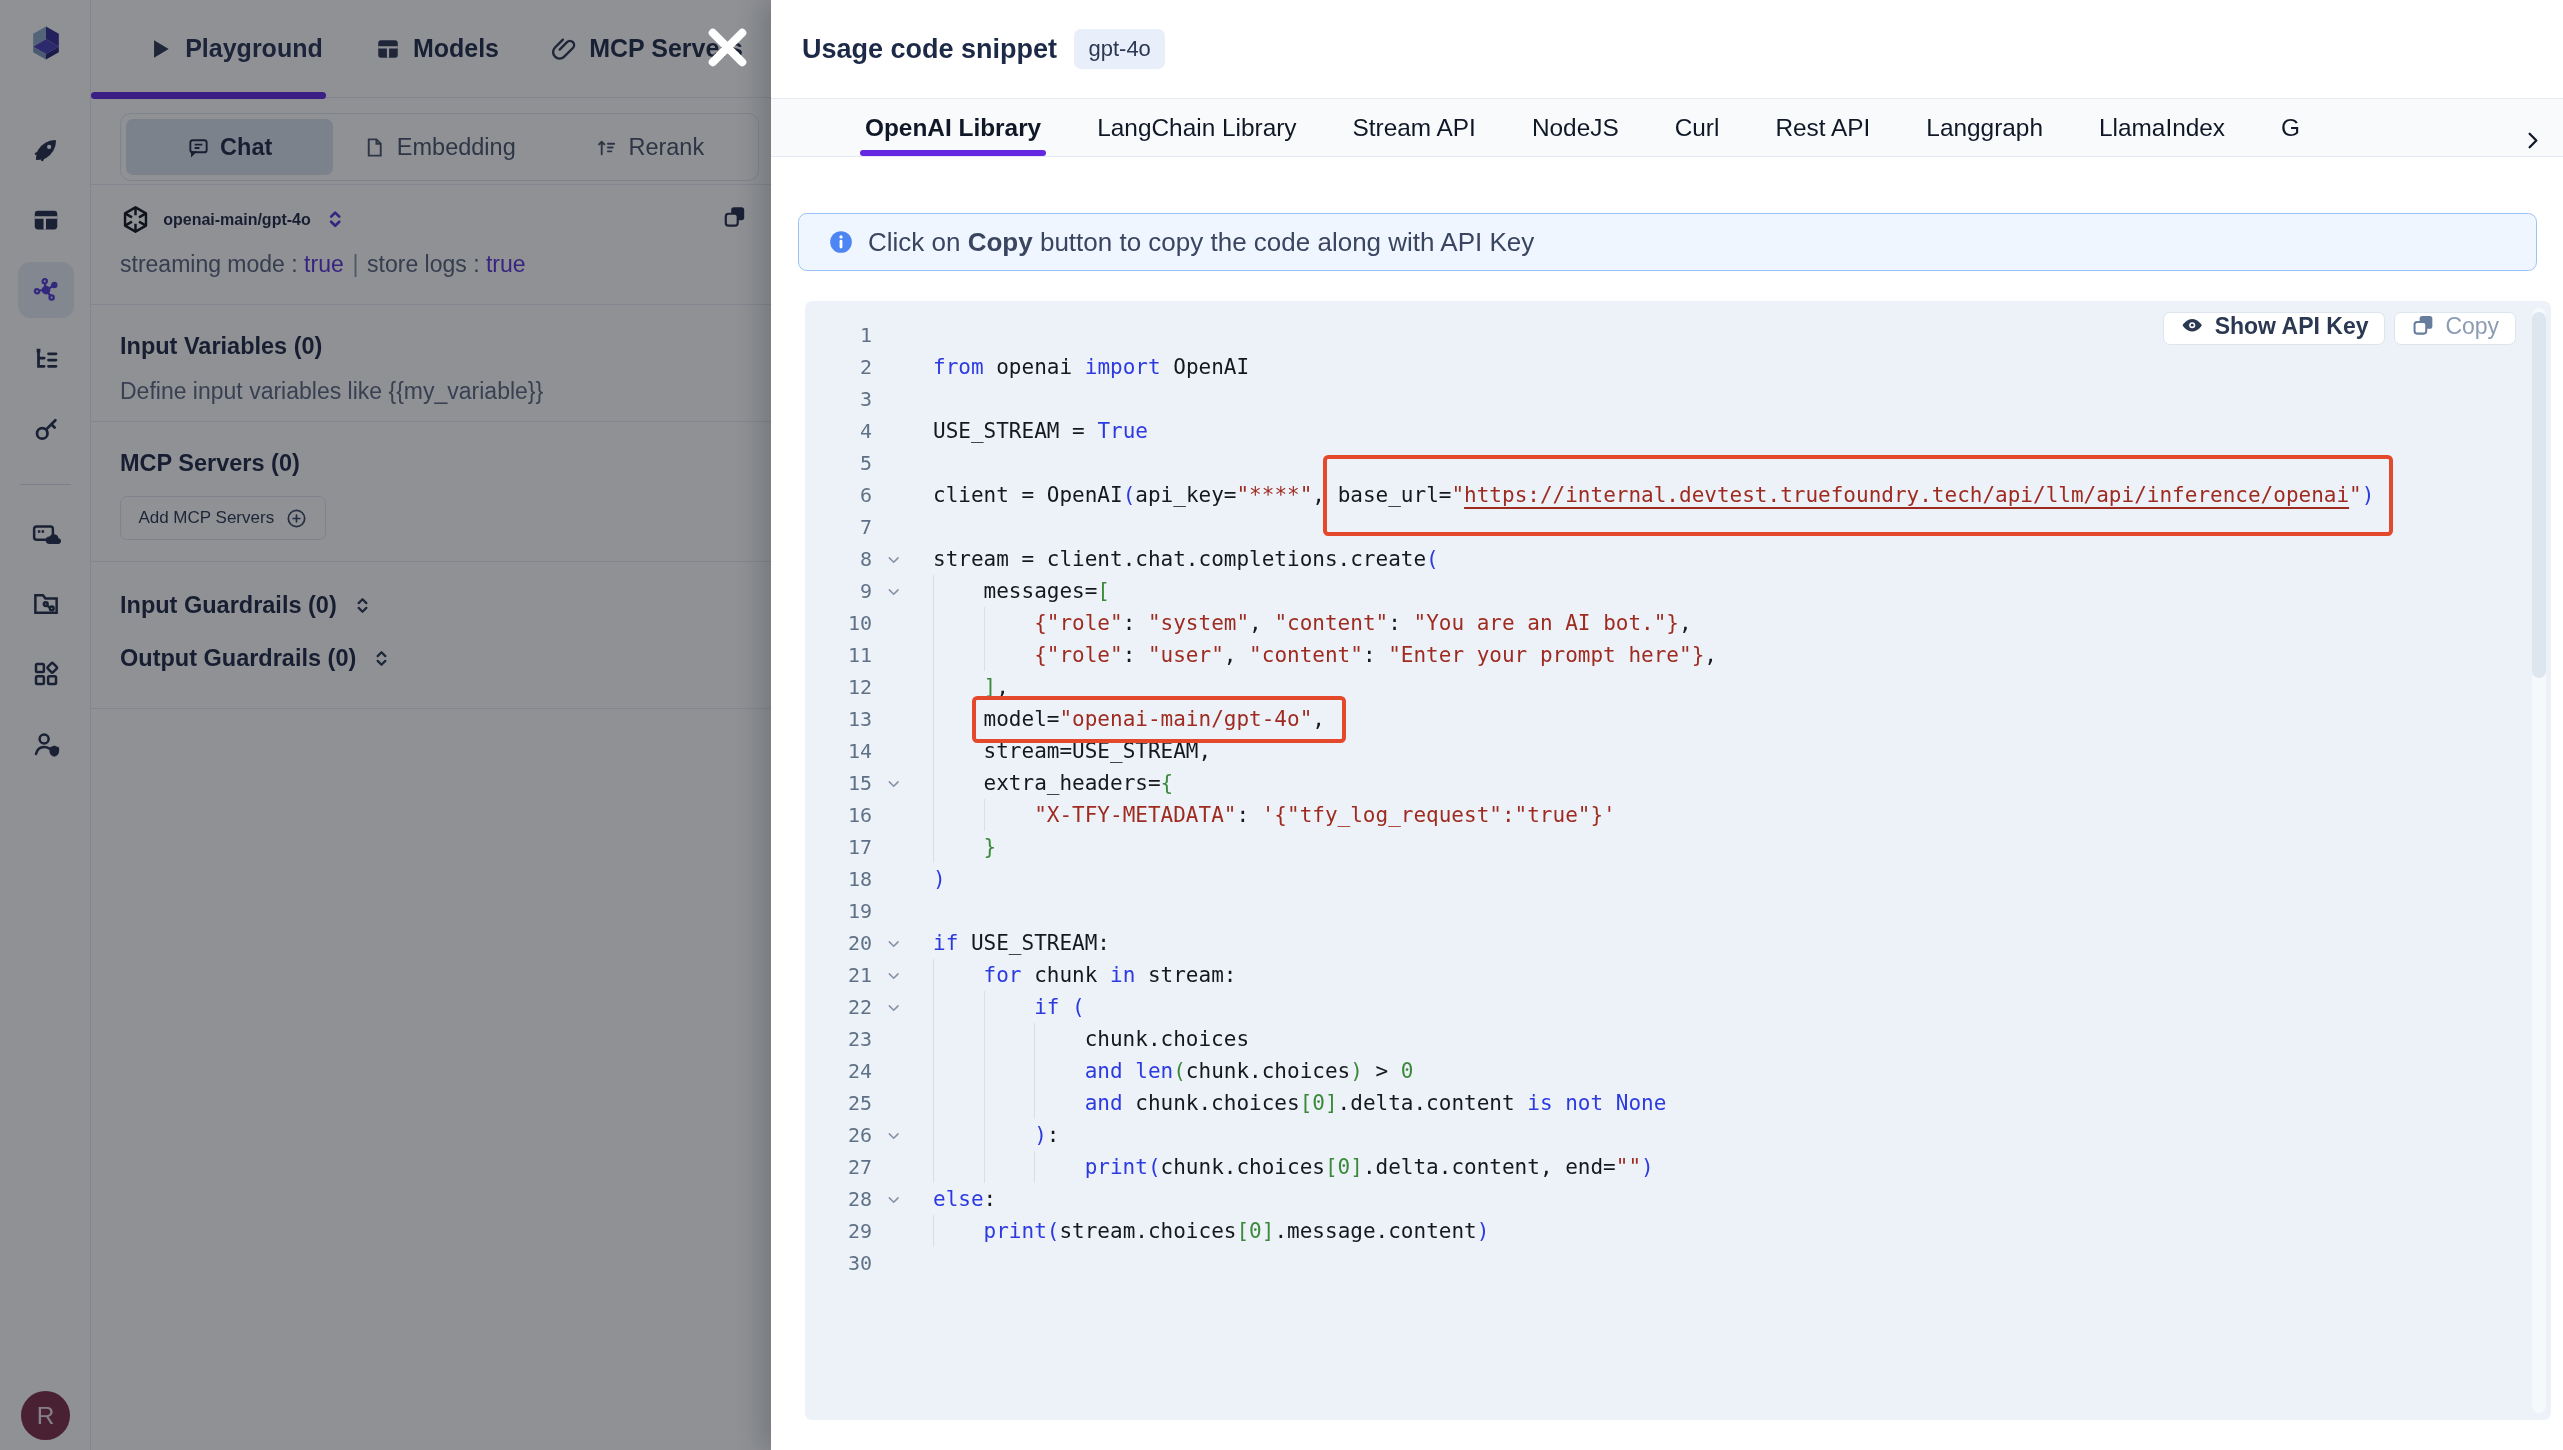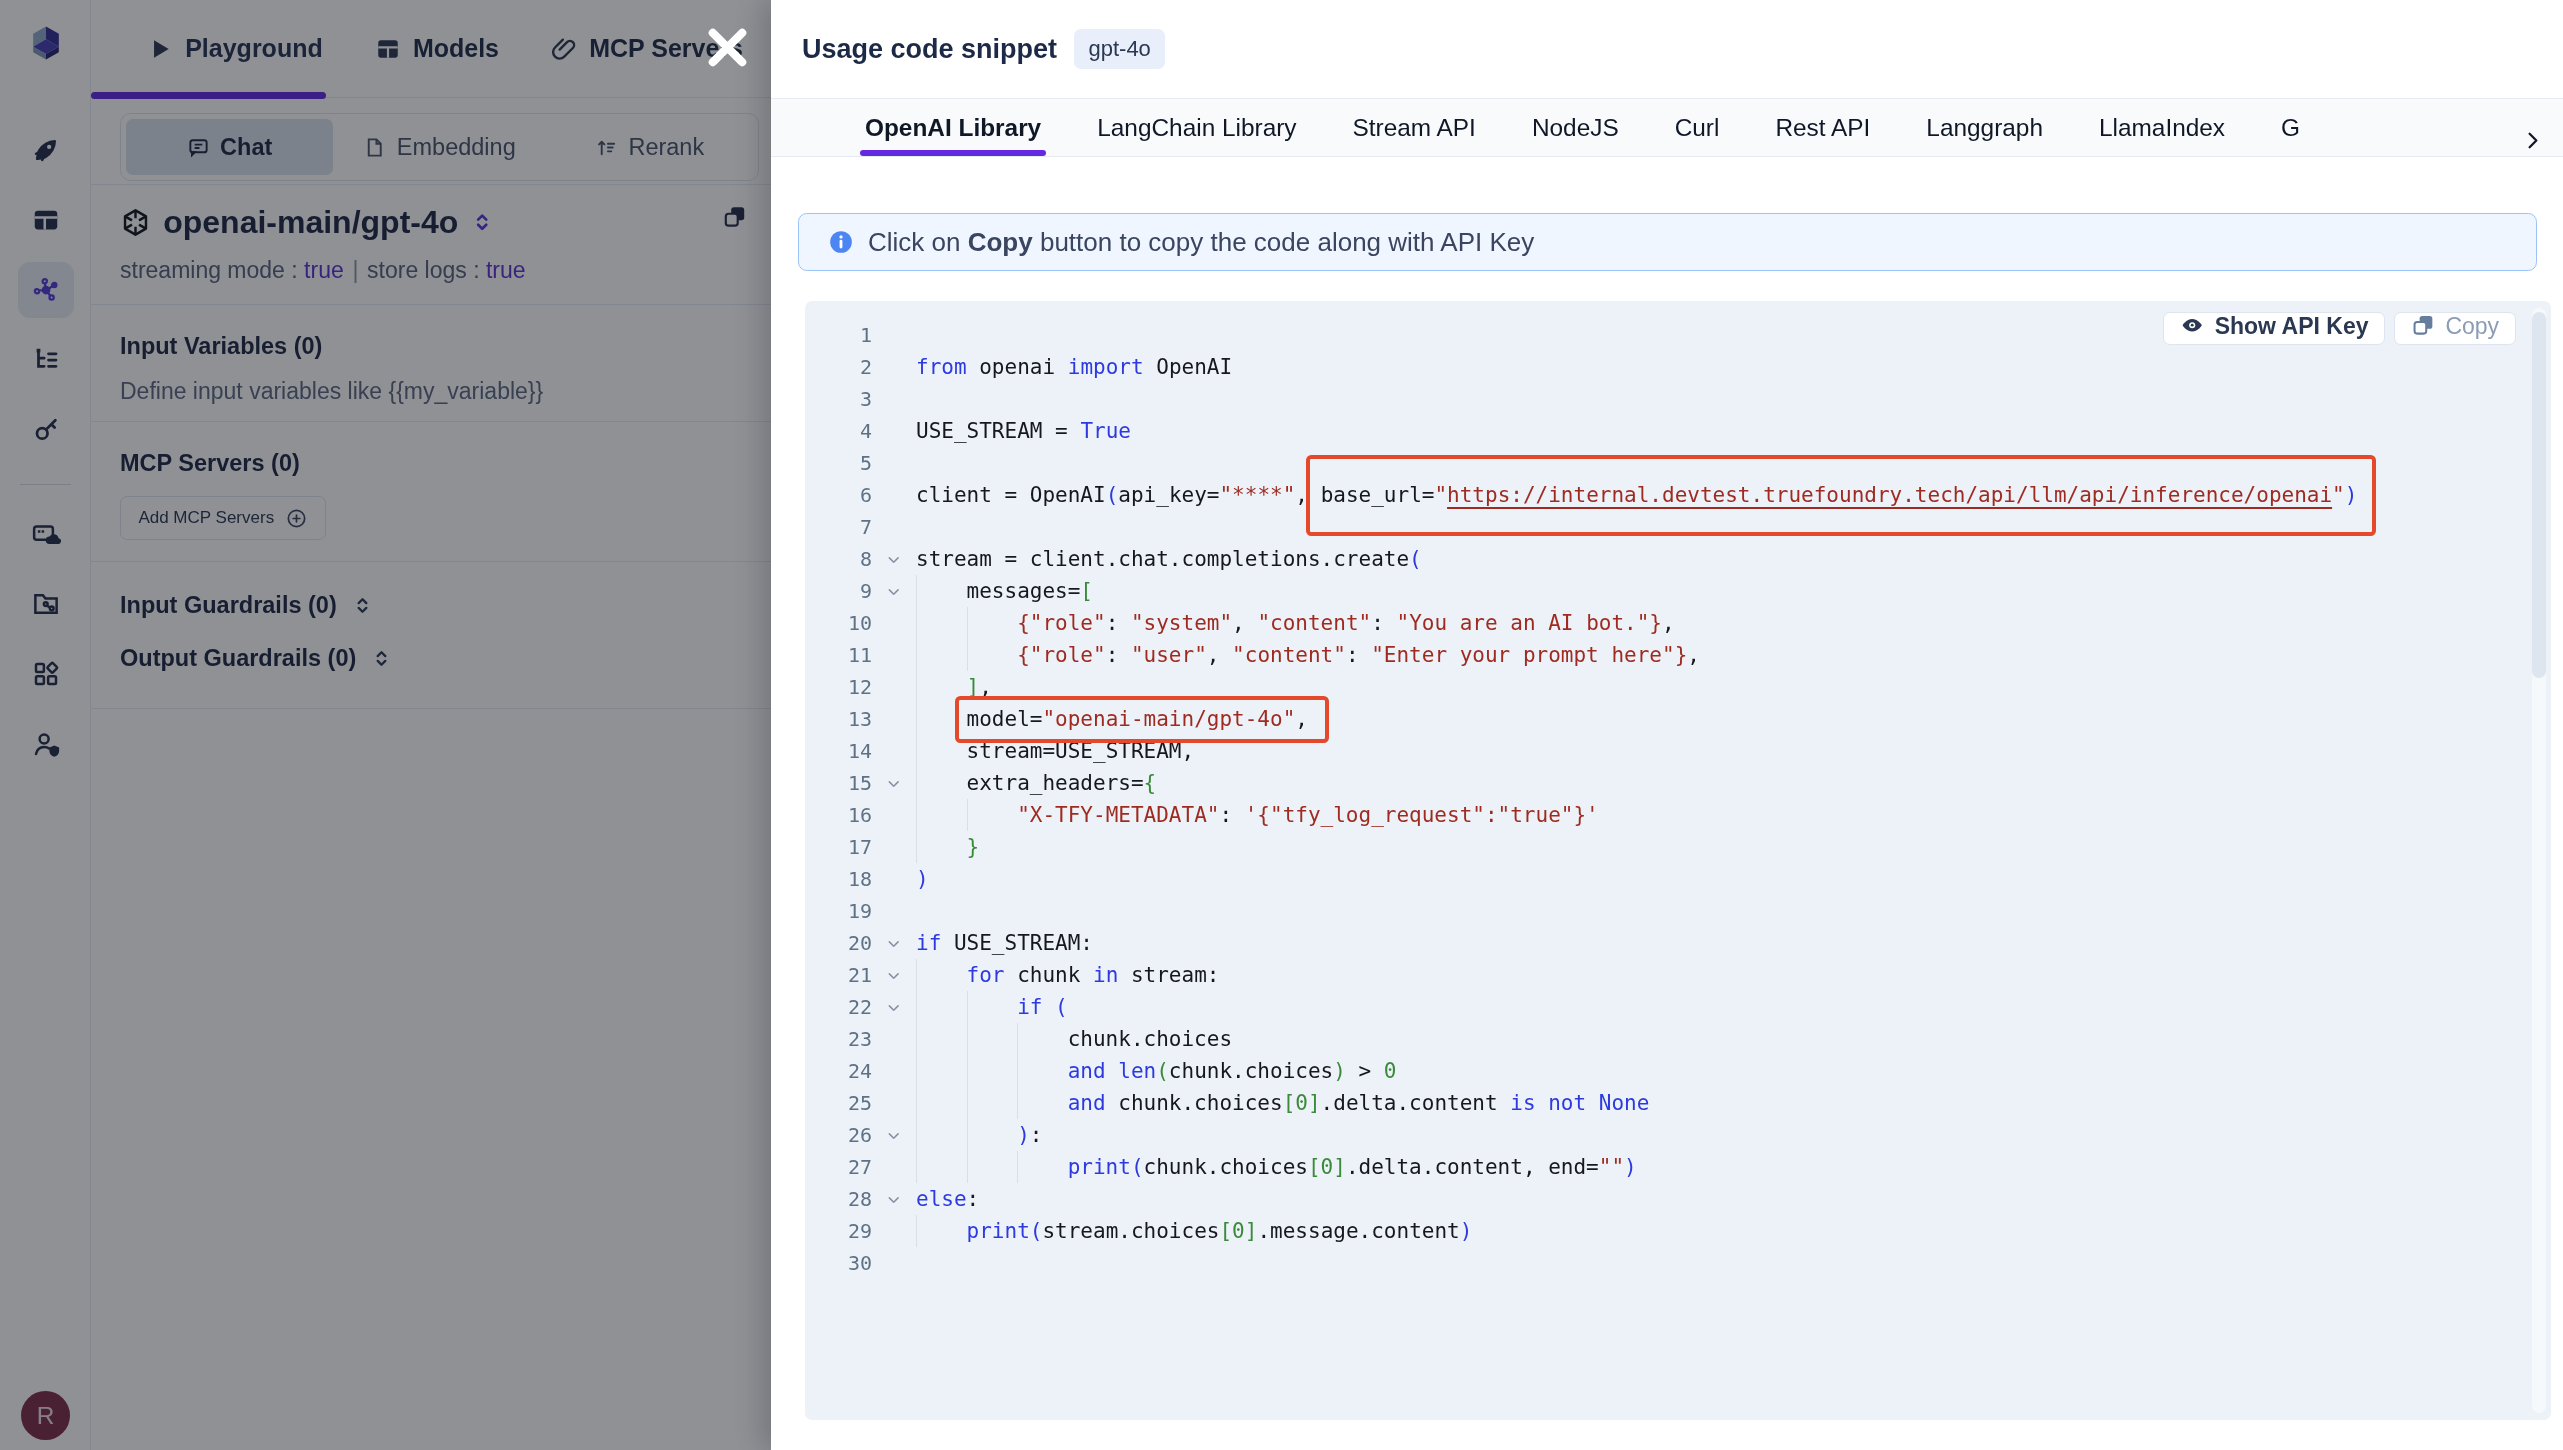--- a/index.html
+++ b/index.html
@@ -31,21 +31,21 @@
   .p-tab.dim{font-weight:700; color:#1f2a47;}
   .tab-underline{position:absolute; left:0; bottom:-1.7px; width:235px; height:7px; border-radius:4.4px; background:var(--accent);}
   .modes{position:absolute; left:29px; top:113px; width:639px; height:68px; border:1.7px solid #dfe5ef; border-radius:10.5px; display:flex; padding:5.2px; gap:3.5px;justify-content:space-between;}
   .mode{flex:1; display:flex; align-items:center; justify-content:center; gap:10.5px; font-size:23.5px; color:#49536b; border-radius:7px;}
   .mode .ic{width:23px; height:23px;}
   .mode.active{background:#dce3ef; color:#1d2742; font-weight:700;}
   .pblock{position:absolute; left:0; width:100%; border-top:1.7px solid #e7ebf2; padding-left:29px;}
   .b-model{top:184px; height:120px;}
   .model-row{display:flex; align-items:center; gap:12.2px; margin-top:19px;}
   .model-row .oic{width:31px; height:31px; color:#10141c;}
-  .model-name{font-size:32px; font-weight:700; color:#1d2742;}
+  .model-name{font-size:16px; font-weight:700; color:#1d2742;}
   .updown{width:24.4px; height:24.4px; color:#5a31d8;}
   .copy-sm{position:absolute; right:23px; top:19px; width:26px; height:26px; color:#232d49;}
   .meta{margin-top:15.7px; font-size:23px; color:#55607a;}
   .meta b{color:#5b32d6; font-weight:400;}
   .meta .sep{color:#8a94a8; padding:0 8.7px;}
   .b-vars{top:304px; height:117px;}
   .b-mcp{top:421px; height:139px;}
   .b-guard{top:561px; height:147px;}
   .b-end{top:708px; height:1.7px;}
   .sec-title{font-size:23.5px; font-weight:700; color:#1d2742; margin-top:28px;}
@@ -80,21 +80,21 @@
   .codebtns{position:absolute; top:11.3px; right:35px; display:flex; gap:8.7px; z-index:5;}
   .cbtn{display:flex; align-items:flex-start; gap:10.5px; background:#fff; border:1.7px solid #dfe5ee; border-radius:7px; height:33px; padding:0 15.7px; font-family:"Liberation Sans", sans-serif; font-size:23px; font-weight:700; color:#2b3852;}
   .cbtn .ic{width:24.4px; height:24.4px;}
   .cbtn.copy{color:#8b9cb4; font-weight:500;}
   .cbtn.copy .ic{color:#677d9e;}
   .codelines{padding-top:18.3px;}
   .crow{display:flex; height:32px; line-height:32px;}
   .ln{width:67px; text-align:right; color:#5f7186; font-size:20px; flex:none;}
   .fold{width:44px; flex:none; display:flex; align-items:center; justify-content:center; color:#8593a7;}
   .fold svg{width:17.4px; height:17.4px;}
-  .lc{white-space:pre;}
+  .lc{white-space:pre;margin-left:17px;}
   .guide{display:inline-block; width:4ch; height:32px; border-left:1.7px solid #d7dfe9; vertical-align:top;}
   .s-kw{color:var(--c-kw);} .s-b1{color:var(--c-kw);} .s-str{color:var(--c-str);}
   .s-sb{color:var(--c-str);} .s-b2{color:var(--c-b2);} .s-num{color:var(--c-b2);}
   .s-p{color:var(--c-p);}
   .s-url{color:var(--c-str); text-decoration:underline; text-decoration-thickness:1.7px; text-underline-offset:5.2px;}
   .hlbox{display:inline-block; position:relative;}
   .hlbox::after{content:""; position:absolute; border:4.4px solid var(--hl-red); border-radius:5.2px; pointer-events:none;}
   .hl-lg::after{left:-15px; right:-18.3px; top:-24.4px; bottom:-24.4px;}
   .hl-sm::after{left:-11.3px; right:-21px; top:-7.8px; bottom:-7.8px;}
   .scrolltrack{position:absolute; right:5.2px; top:7px; bottom:7px; width:14px; background:#f6f9fc; border-radius:7px;}

